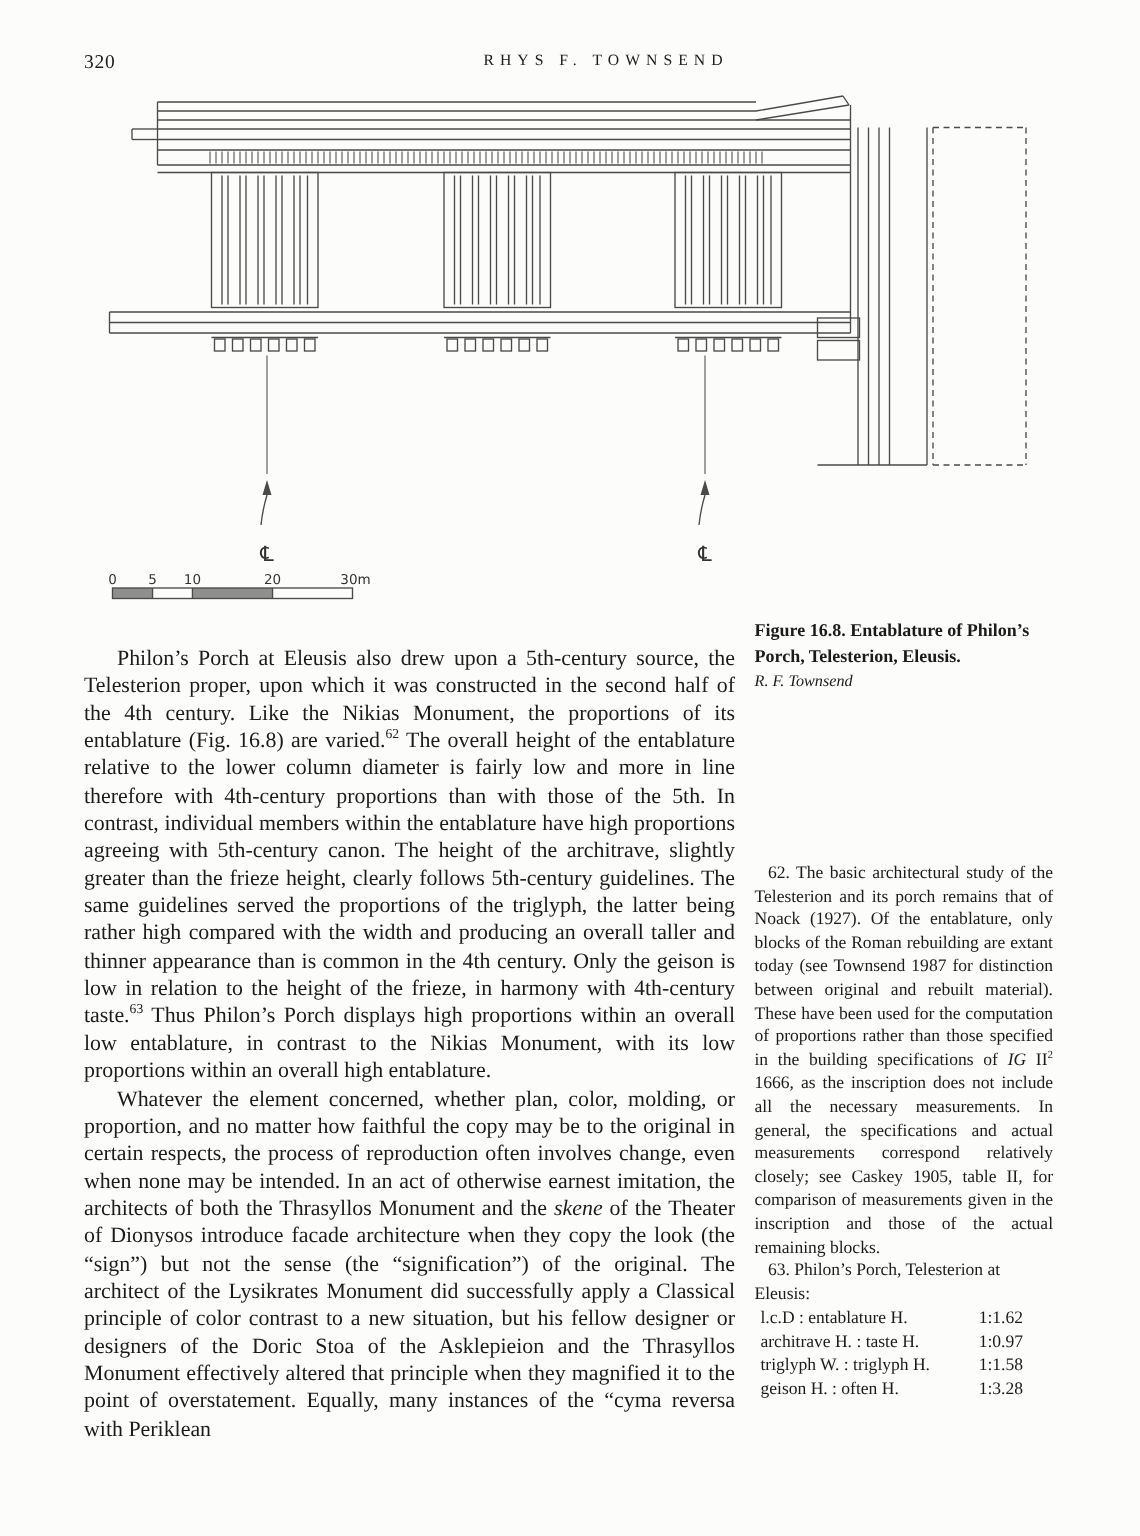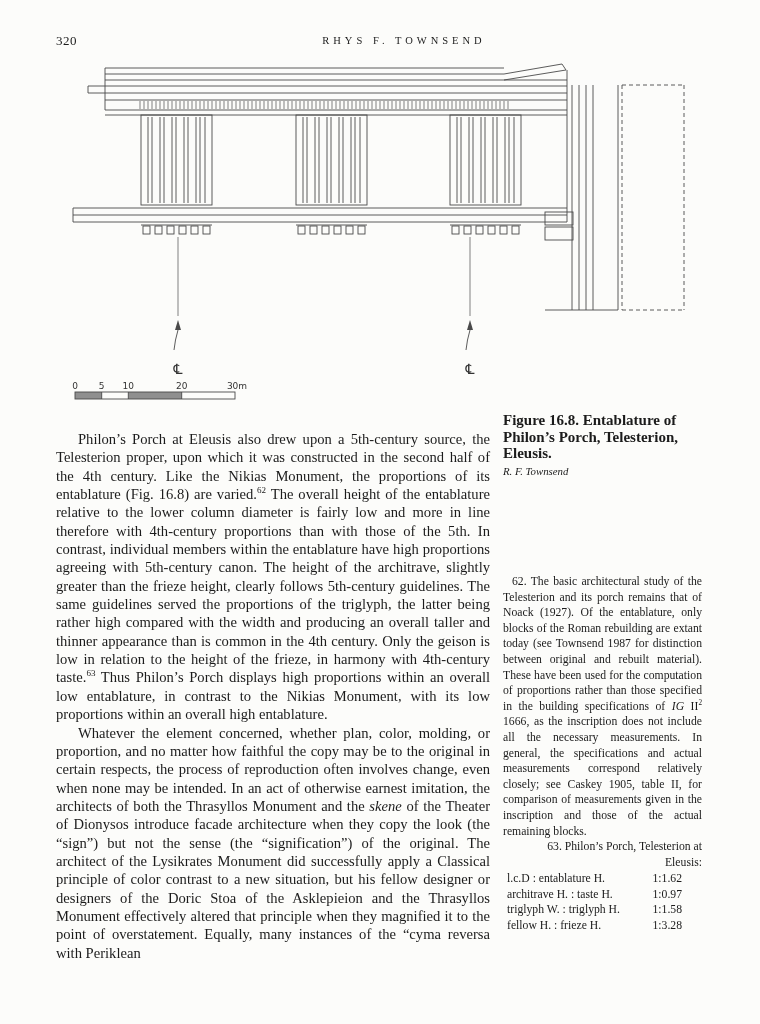--- a/index.html
+++ b/index.html
@@ -6,33 +6,33 @@
   .page {
     position:relative; width:760px; height:1024px; margin:0 auto;
     background:#fcfcfa; color:#1b1b1b; overflow:hidden;
     font-family:"Liberation Serif", serif;
     padding-left:48px;
   }
   .page-number { position:absolute; left:56px; top:33px; font-size:13px; letter-spacing:.5px; }
   .running-head { position:absolute; left:0; right:0; top:35px; text-align:center; font-size:10.5px; letter-spacing:4px; }
   .figure-area { position:absolute; left:70px; top:58px; width:620px; height:350px; }
   .figure-caption-block { position:absolute; left:503px; top:412px; width:200px; }
-  .figure-caption { font-weight:bold; font-size:15px; line-height:16.5px; }
+  .figure-caption { font-weight:bold; font-size:12px; line-height:16.5px; }
   .figure-credit { font-size:10.8px; margin-top:3px;font-style:italic; }
   .body-column {
     position:absolute; left:56px; top:430px; width:434px;
     font-size:14.6px; line-height:18.35px; text-align:justify;
   }
   .body-column p { margin:0; text-indent:22px; }
   .notes-column {
     position:absolute; left:503px; top:574px; width:199px;
     font-size:11.7px; line-height:15.6px; text-align:justify;
   }
   .notes-column p { margin:0; text-indent:9px; }
-  .note-63-intro { text-align:right; }
+  .note-63-intro { text-align:left; }
   .ratio-table { margin-top:1px; }
   .ratio-row {
     display:flex; justify-content:space-between; text-align:center;
     padding-left:4px; padding-right:20px; line-height:15.6px;
   }
   sup { font-size:.62em; line-height:0; }
   i { font-style:italic; }
   svg text { font-family:"DejaVu Sans", sans-serif; }
 </style>
 </head>
@@ -282,19 +282,19 @@
       </div>
       <div class="ratio-row">
         <span>architrave H. : taste H.</span>
         <span>1:0.97</span>
       </div>
       <div class="ratio-row">
         <span>triglyph W. : triglyph H.</span>
         <span>1:1.58</span>
       </div>
       <div class="ratio-row">
-        <span>fellow H. : frieze H.</span>
+        <span>geison H. : often H.</span>
         <span>1:3.28</span>
       </div>
     </div>
   </div>
 
 </div>
 
 </body></html>

